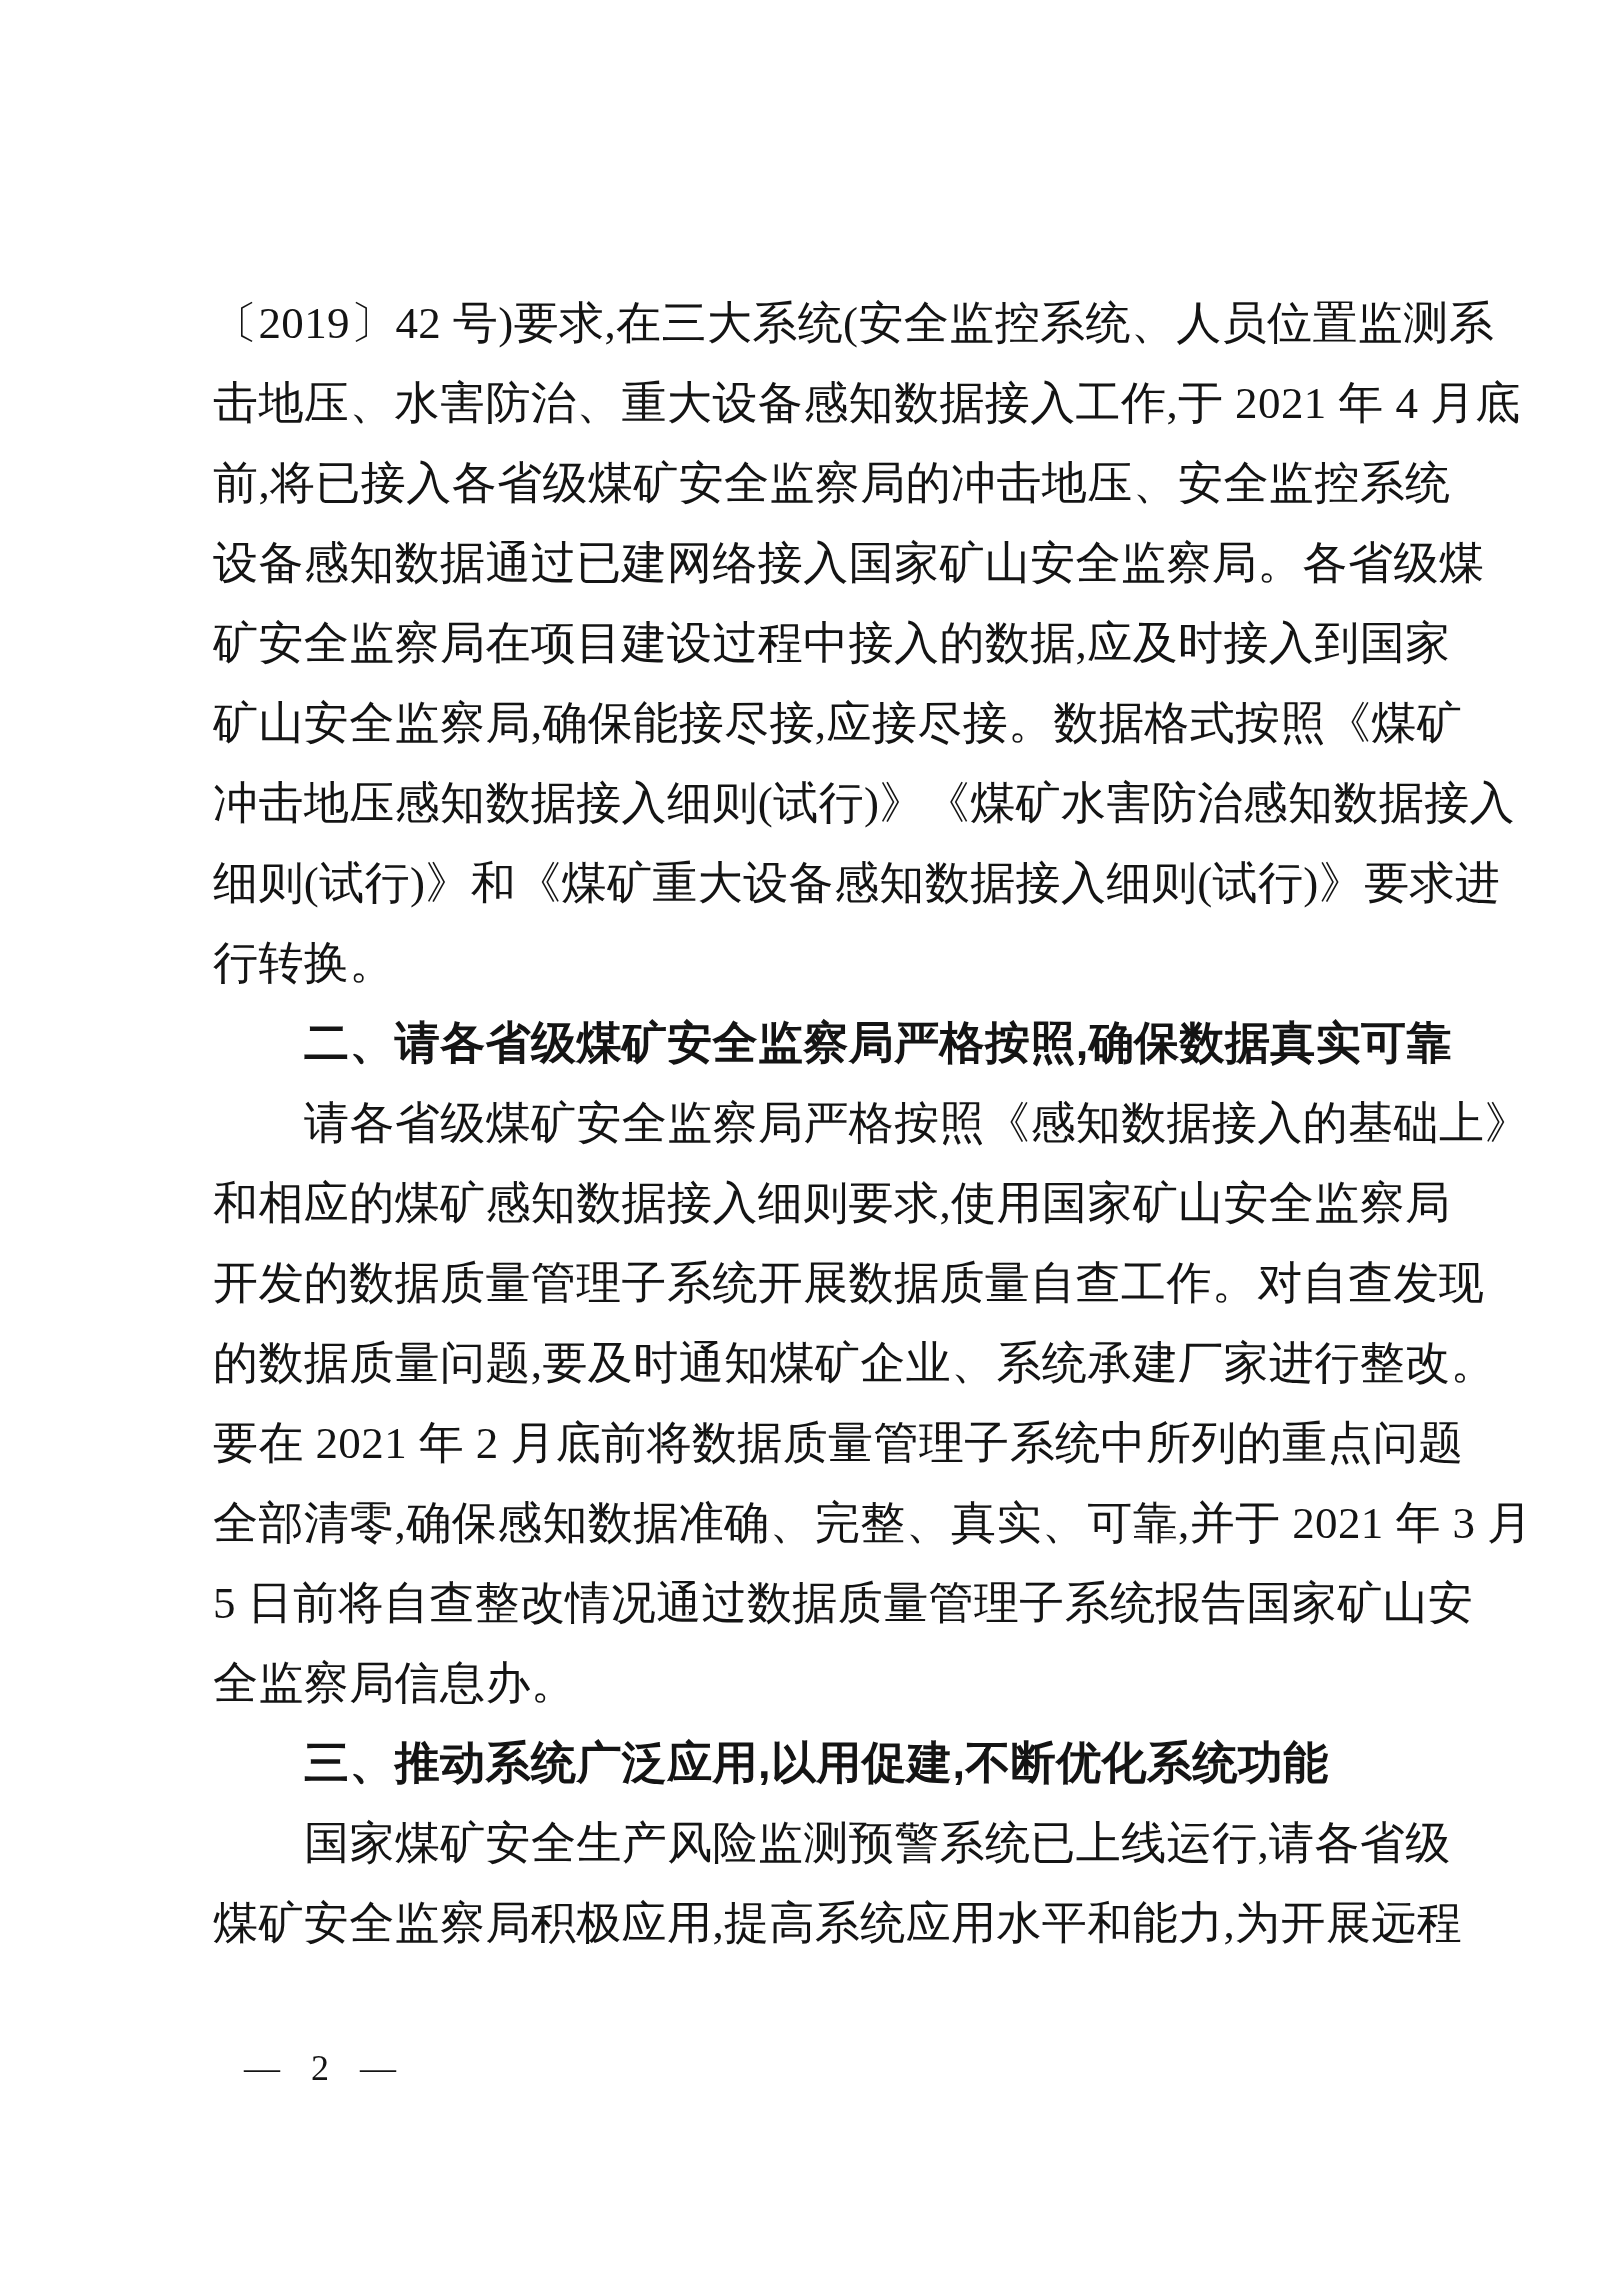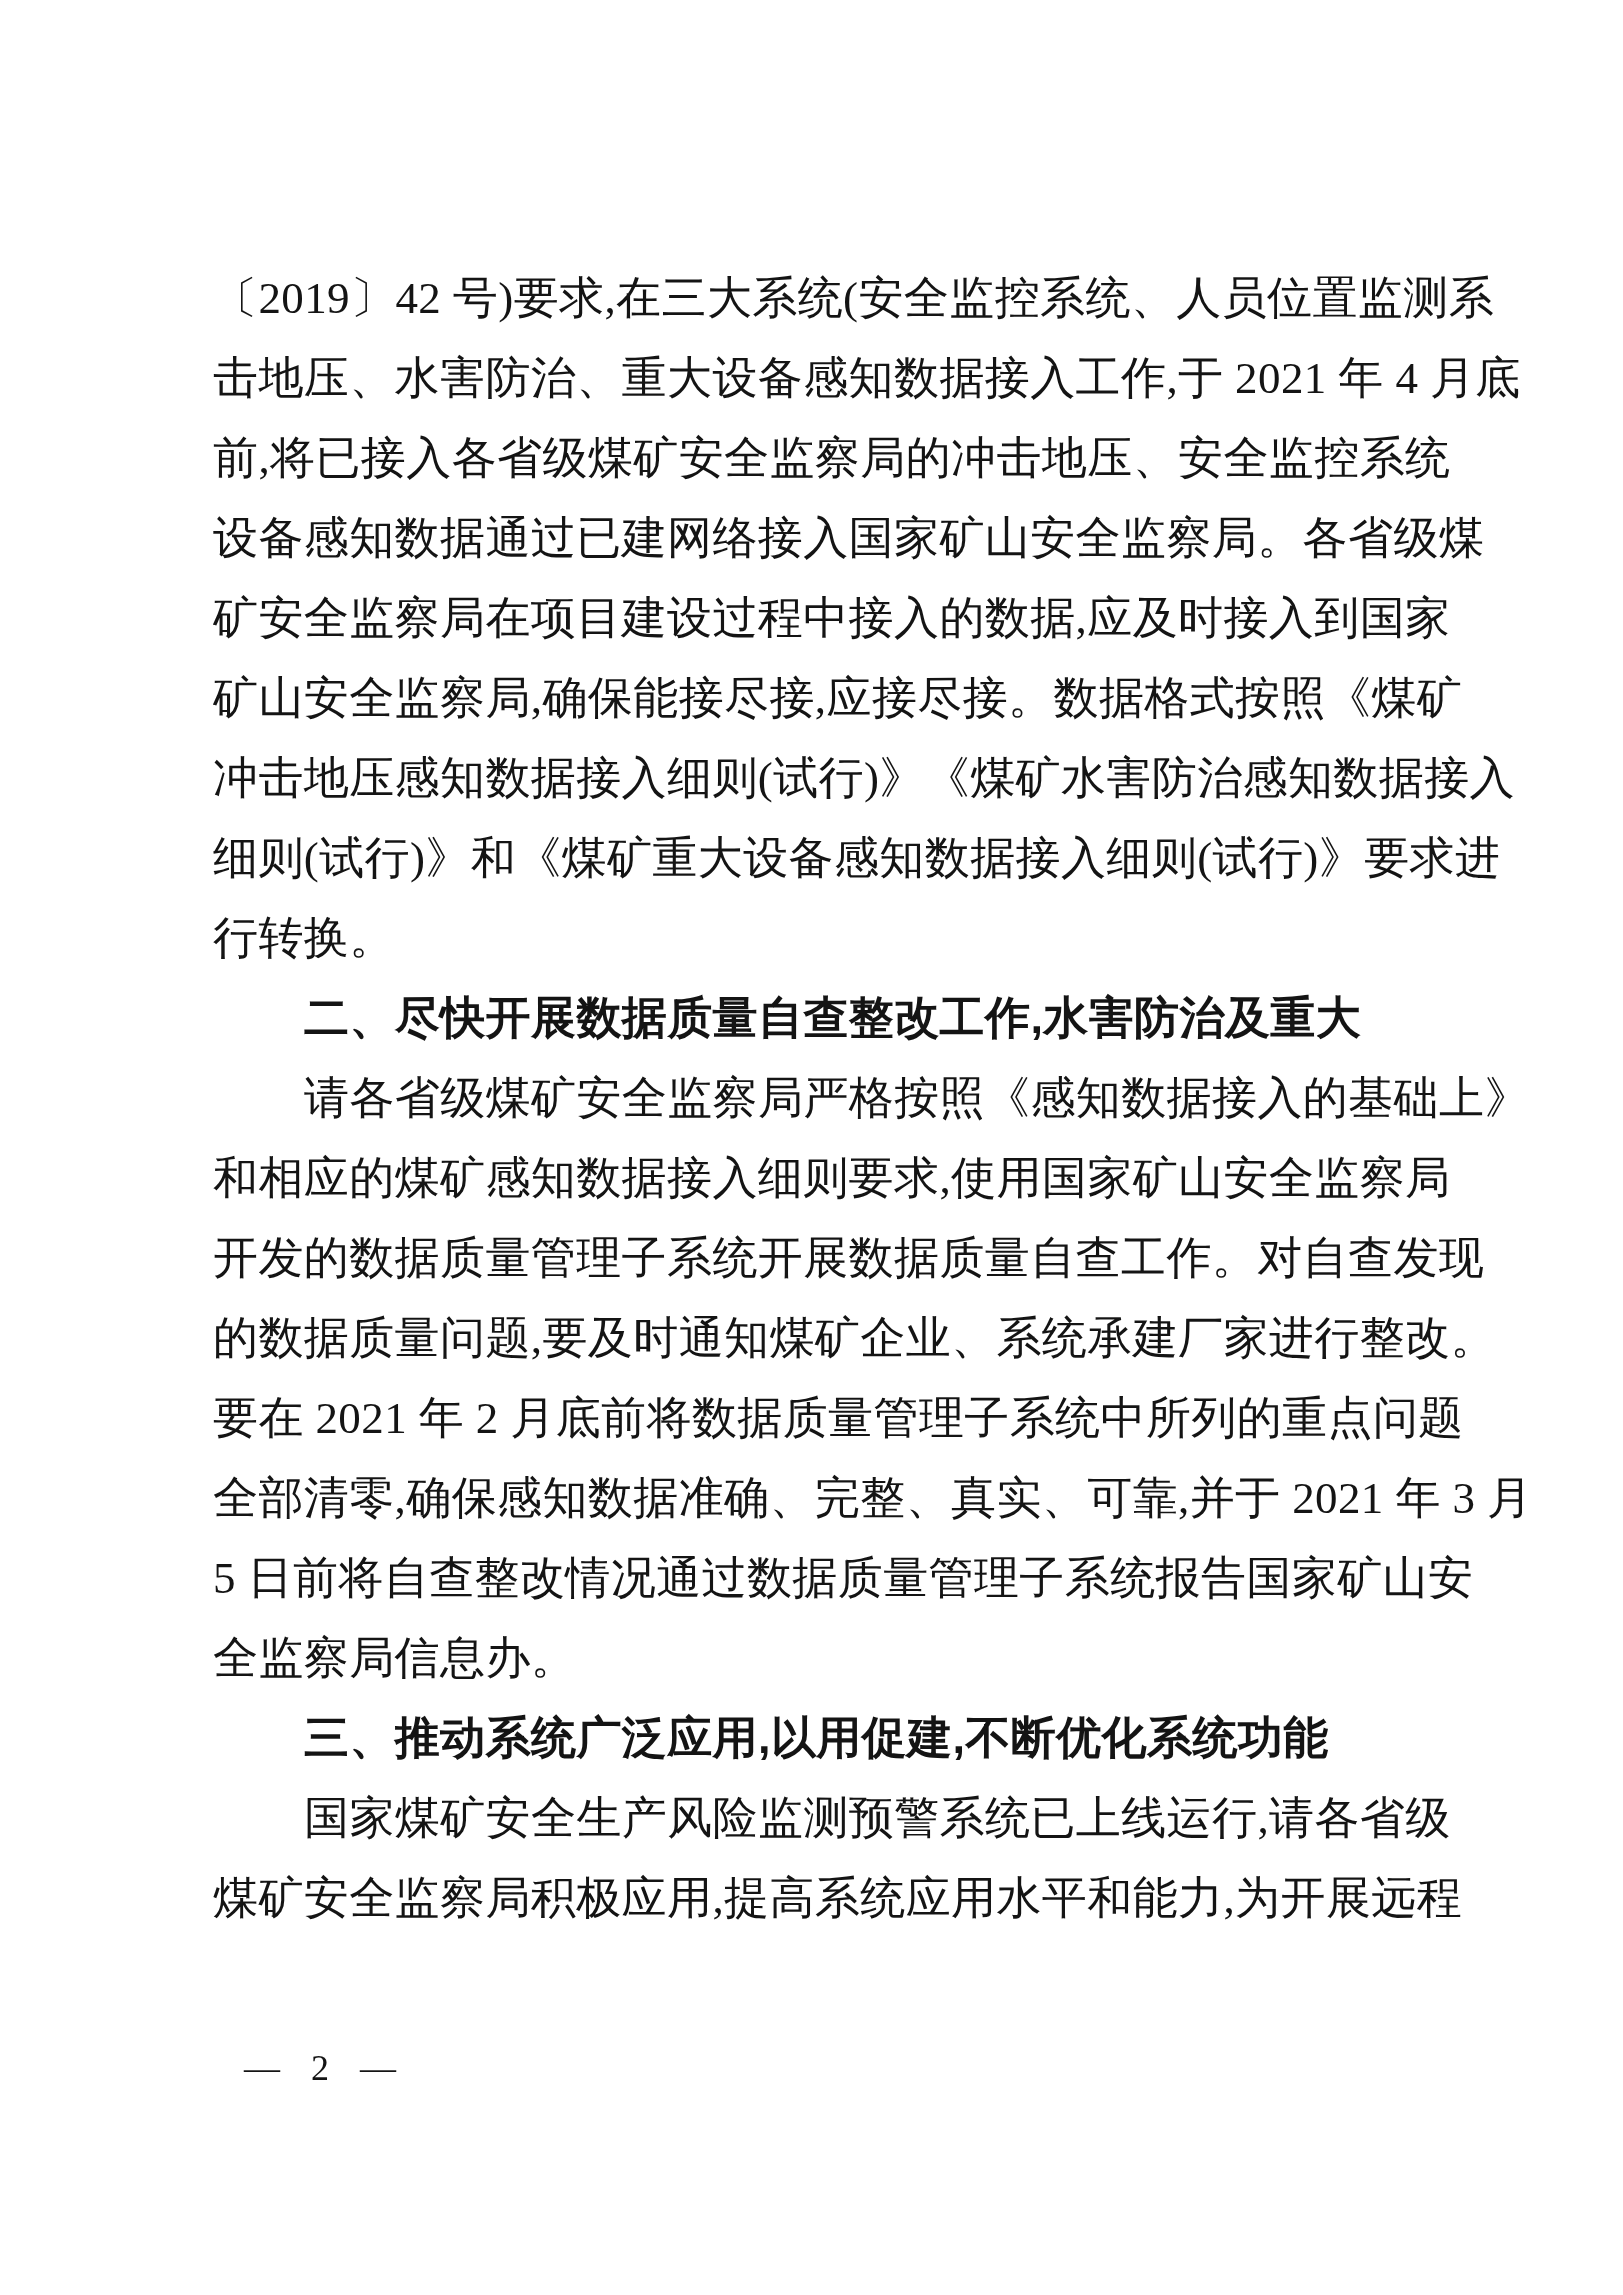--- a/index.html
+++ b/index.html
@@ -13,21 +13,21 @@
     height: 2295px;
     background: #ffffff;
     margin: 0 auto;
     overflow: hidden;
     font-family: "Liberation Serif", "DejaVu Serif", serif;
     color: #141414;
   }
   .content {
     position: absolute;
     left: 213px;
-    top: 258px;
+    top: 283px;
     width: 1195px;
     font-size: 45px;
     line-height: 80px;
   }
   .line {
     height: 80px;
     text-align: justify;
     text-align-last: justify;
     white-space: nowrap;
     letter-spacing: 0.4px;
@@ -64,21 +64,21 @@
   <div class="content">
     <div class="line">〔2019〕42 号)要求,在三大系统(安全监控系统、人员位置监测系</div>
     <div class="line">击地压、水害防治、重大设备感知数据接入工作,于 2021 年 4 月底</div>
     <div class="line">前,将已接入各省级煤矿安全监察局的冲击地压、安全监控系统</div>
     <div class="line">设备感知数据通过已建网络接入国家矿山安全监察局。各省级煤</div>
     <div class="line">矿安全监察局在项目建设过程中接入的数据,应及时接入到国家</div>
     <div class="line">矿山安全监察局,确保能接尽接,应接尽接。数据格式按照《煤矿</div>
     <div class="line">冲击地压感知数据接入细则(试行)》《煤矿水害防治感知数据接入</div>
     <div class="line">细则(试行)》和《煤矿重大设备感知数据接入细则(试行)》要求进</div>
     <div class="line no-just">行转换。</div>
-    <div class="line head indent">二、尽快开展数据质量自查整改工作,水害防治及重大</div>
+    <div class="line head indent">二、请各省级煤矿安全监察局严格按照,确保数据真实可靠</div>
     <div class="line indent">请各省级煤矿安全监察局严格按照《感知数据接入的基础上》</div>
     <div class="line">和相应的煤矿感知数据接入细则要求,使用国家矿山安全监察局</div>
     <div class="line">开发的数据质量管理子系统开展数据质量自查工作。对自查发现</div>
     <div class="line">的数据质量问题,要及时通知煤矿企业、系统承建厂家进行整改。</div>
     <div class="line">要在 2021 年 2 月底前将数据质量管理子系统中所列的重点问题</div>
     <div class="line">全部清零,确保感知数据准确、完整、真实、可靠,并于 2021 年 3 月</div>
     <div class="line">5 日前将自查整改情况通过数据质量管理子系统报告国家矿山安</div>
     <div class="line no-just">全监察局信息办。</div>
     <div class="line head indent">三、推动系统广泛应用,以用促建,不断优化系统功能</div>
     <div class="line indent">国家煤矿安全生产风险监测预警系统已上线运行,请各省级</div>

